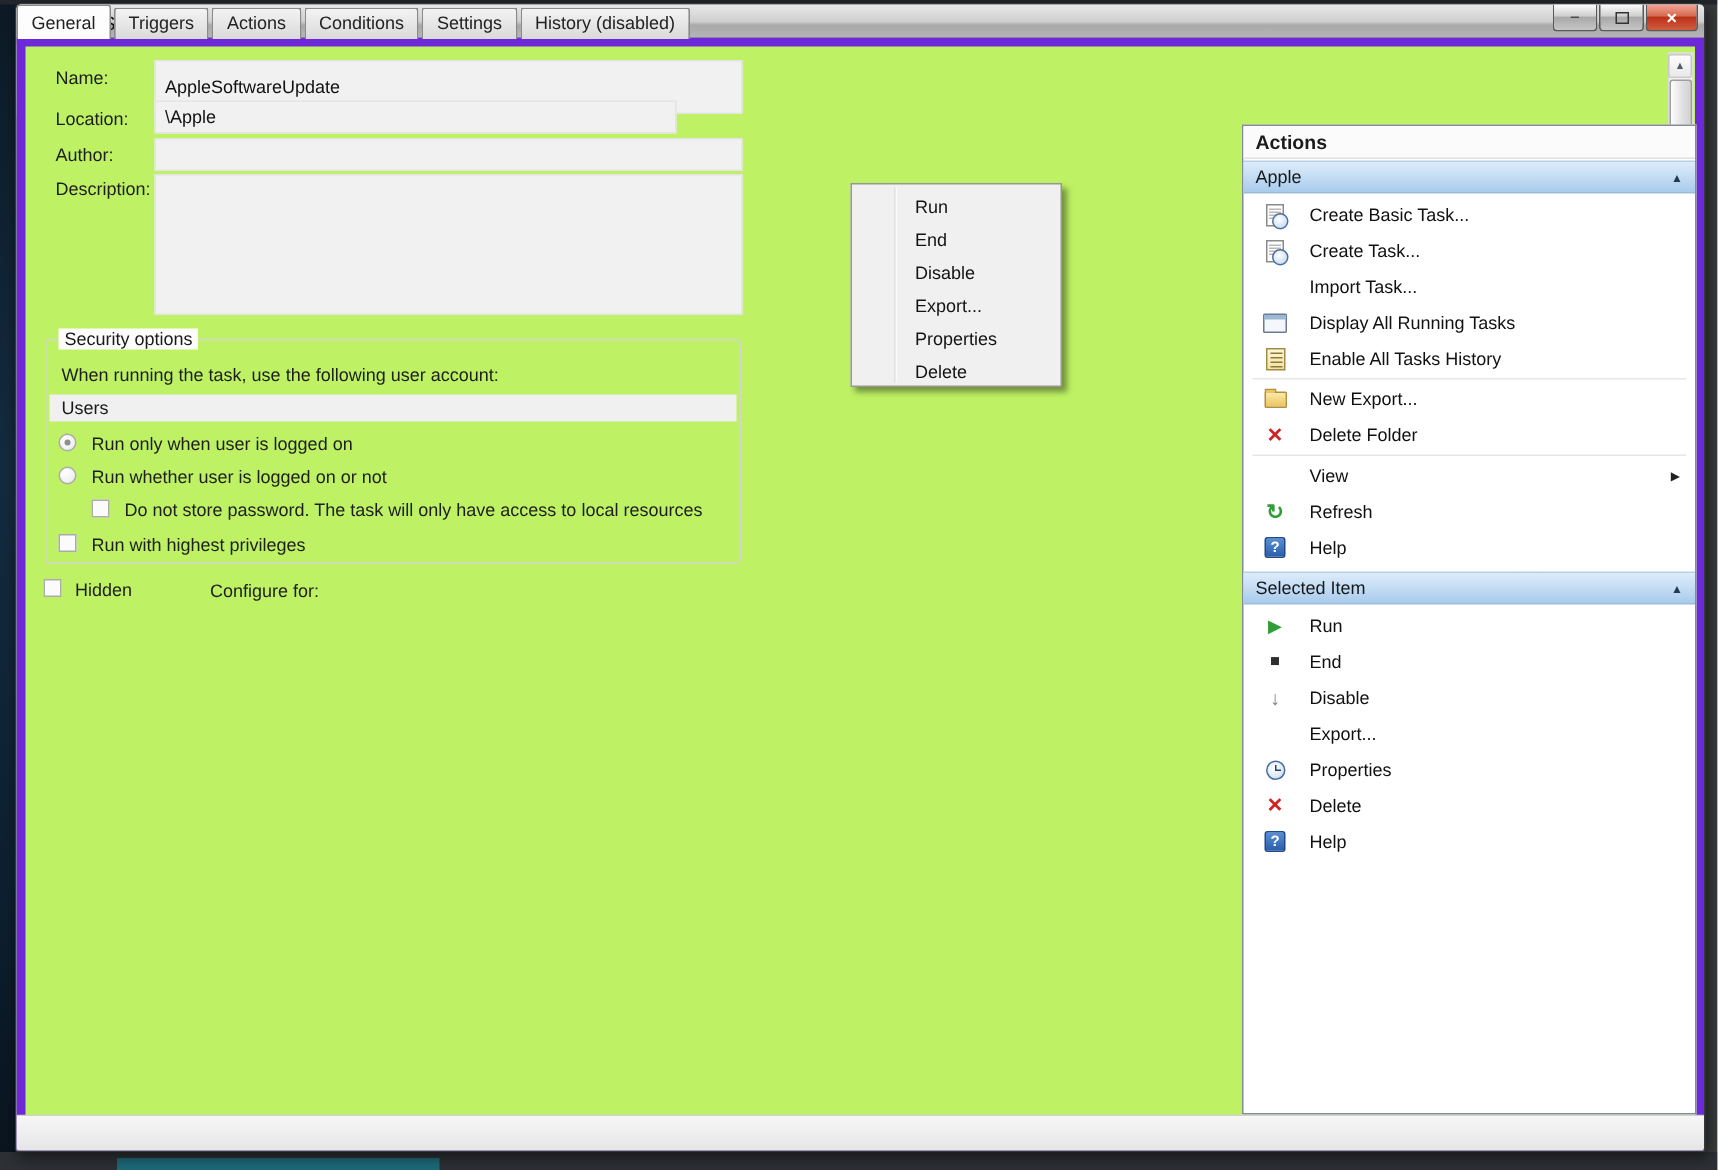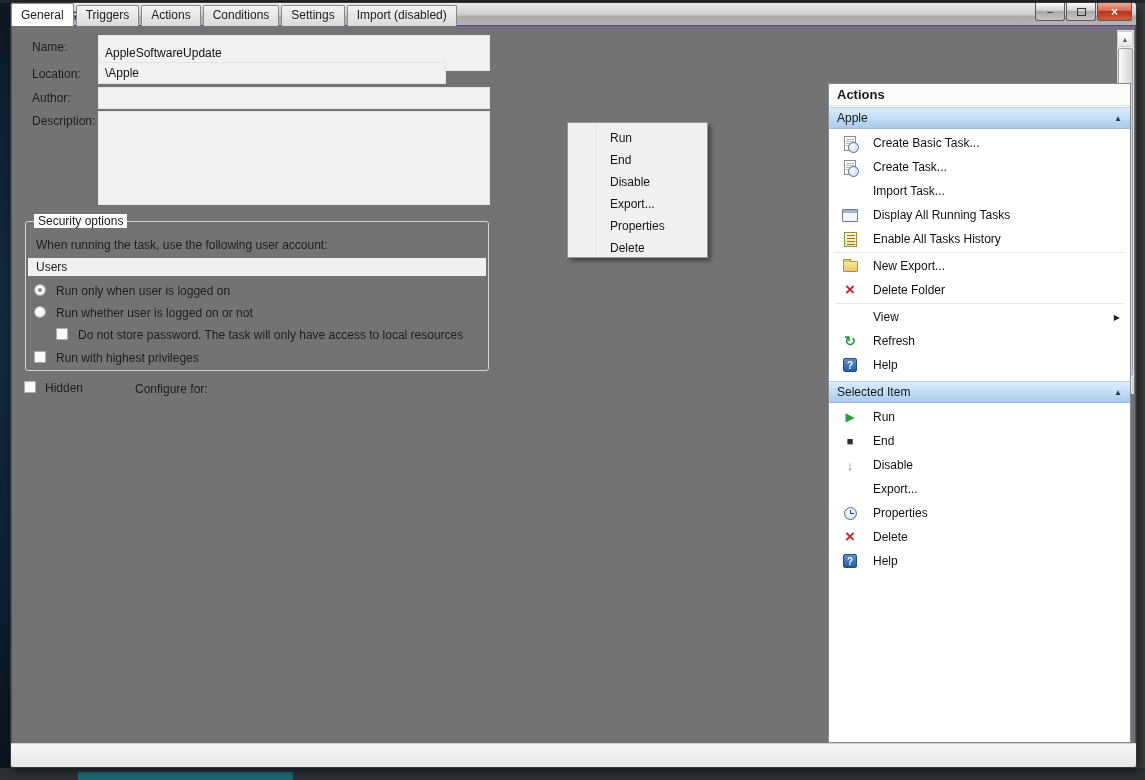--- a/index.html
+++ b/index.html
@@ -89,21 +89,21 @@
     font-size:7px; color:#4f5b66; background:linear-gradient(180deg,#fdfdfd,#e8e8e8); border:1px solid #c9c9c9; border-radius:2px; }
   .sb-thumb { position:absolute; background:linear-gradient(180deg,#fdfdfd,#e0e0e0 60%,#d2d2d2); border:1px solid #9f9f9f; border-radius:2px;
     display:flex; align-items:center; justify-content:center; color:#8a8a8a; font-size:7px; letter-spacing:1px; }
   .sb-thumb.vert { background:linear-gradient(90deg,#fdfdfd,#e0e0e0 60%,#d2d2d2); }
 
   
   .tabstrip { position:absolute; left:0; top:0; height:38px; display:flex; z-index:2; }
   .tab { height:21px; margin-top:2px; padding:2px 9px 0 9px; border:1px solid #8a8a8a; border-bottom:none;
     background:linear-gradient(180deg,#f3f3f3,#dadada); margin-right:2px; border-radius:2px 2px 0 0; color:#222; }
   .tab.active { height:23px; margin-top:0; background:#fdfdfd; position:relative; z-index:3; padding-top:4px; }
-  .tab-page { position:absolute; left:0; top:22px; right:0; bottom:0; background:#737373; border:1px solid #6d28d9;text-decoration:underline; }
+  .tab-page { position:absolute; left:0; top:22px; right:0; bottom:0; background:#bef264; border:6px solid #6d28d9;text-decoration:underline; }
   .fld-label { position:absolute; color:#1e1e1e; }
   .fld-box { position:absolute; background:#f1f1f1; border:1px solid #e4e4e4; display:flex; align-items:center; padding-left:6px; color:#111; }
   .grp { position:absolute; border:1px solid #d4d4d4; border-radius:3px; }
   .grp-legend { position:absolute; top:-8px; left:8px; background:#fdfdfd; padding:0 4px; }
   .users-row { position:absolute; background:#f0f0f0; display:flex; align-items:center; padding-left:8px; }
   .radio { width:12px; height:12px; border-radius:50%; border:1px solid #ababab;
     background:radial-gradient(circle at 35% 30%, #fff, #e8e8e8); position:absolute; }
   .radio.checked::after { content:""; position:absolute; left:3px; top:3px; width:4px; height:4px; border-radius:50%; background:#8f8f8f; }
   .chk { width:12px; height:12px; border:1px solid #ababab; background:#fbfbfb; position:absolute; }
   .ctl-label { position:absolute; color:#1e1e1e; white-space:nowrap; }
@@ -264,21 +264,21 @@
       </div>
     </div>
 
     <div class="details-pane">
       <div class="tabstrip">
         <div class="tab active">General</div>
         <div class="tab">Triggers</div>
         <div class="tab">Actions</div>
         <div class="tab">Conditions</div>
         <div class="tab">Settings</div>
-        <div class="tab">Import (disabled)</div>
+        <div class="tab">History (disabled)</div>
       </div>
       <div class="tab-page">
         <span class="fld-label" style="left:20px; top:14px;">Name:</span>
         <div class="fld-box" style="left:86px; top:9px; width:392px; height:36px;">AppleSoftwareUpdate</div>
         <span class="fld-label" style="left:20px; top:41px;">Location:</span>
         <div class="fld-box" style="left:86px; top:36px; width:348px; height:22px;">\Apple</div>
         <span class="fld-label" style="left:20px; top:65px;">Author:</span>
         <div class="fld-box" style="left:86px; top:61px; width:392px; height:22px;"></div>
         <span class="fld-label" style="left:20px; top:88px;">Description:</span>
         <div class="fld-box" style="left:86px; top:85px; width:392px; height:94px; align-items:flex-start;"></div>

